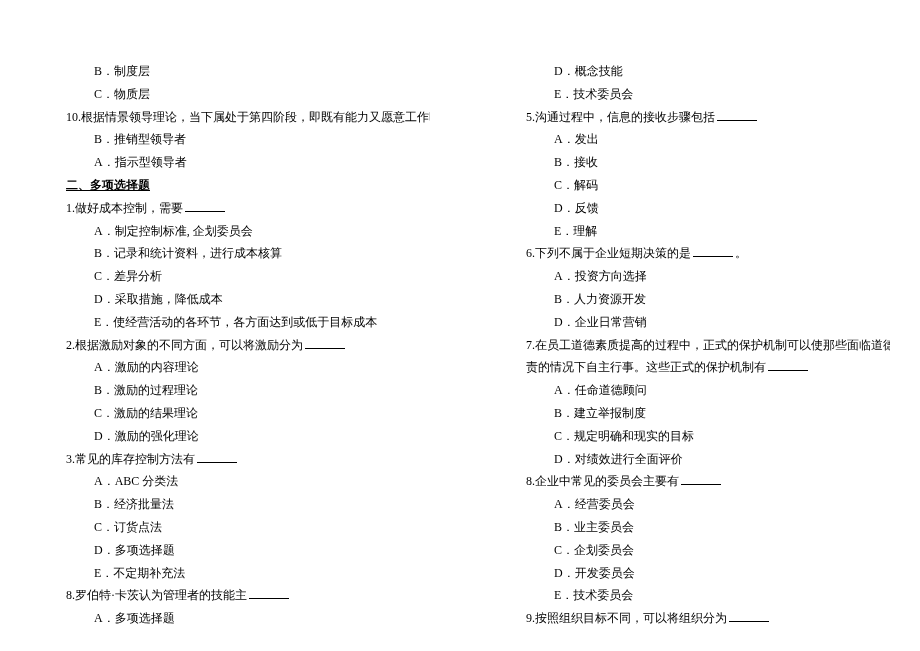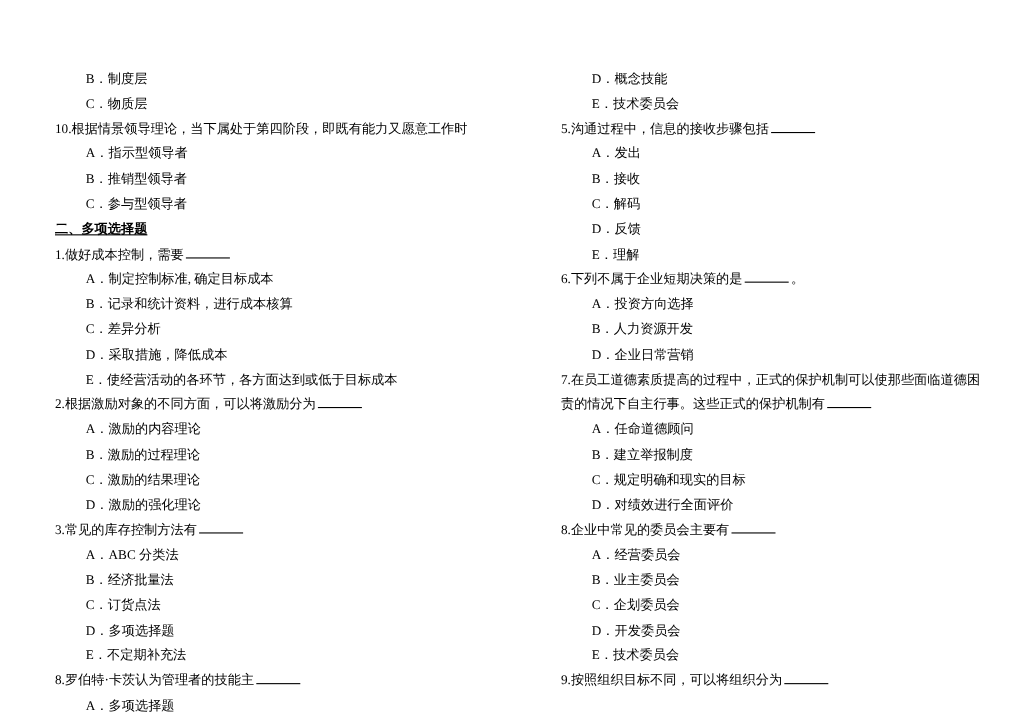--- a/index.html
+++ b/index.html
@@ -17,21 +17,21 @@
       height: 651px;
       overflow: hidden;
     }
     .page {
       display: flex;
       width: 920px;
       height: 651px;
     }
     .col {
       width: 460px;
-      padding: 60px 30px 20px 50px;
+      padding: 60px 30px 20px 66px;
       height: 459px;
     }
     .opt {
       padding-left: 28px;
     }
     .q {
       padding-left: 0;
     }
     .section-title {
       font-weight: bold;
@@ -53,28 +53,27 @@
 </head>
 <body>
 
 <div class="page">
 
   <div class="col">
     <div class="opt line">B．<span>制度层</span></div>
     <div class="opt line">C．<span>物质层</span></div>
 
     <div class="q line"><span>10.根据情景领导理论，当下属处于第四阶段，即既有能力又愿意工作时，领导者应采取</span></div>
+    <div class="opt line">B．<span>推销型领导者</span></div>
     <div class="opt line">A．<span>指示型领导者</span></div>
-    <div class="opt line">B．<span>推销型领导者</span></div>
-    <div class="opt line">C．<span>参与型领导者</span></div>
 
     <div class="section-title line">二、多项选择题</div>
 
     <div class="q line"><span>1.做好成本控制，需要</span><span class="blank"></span></div>
-    <div class="opt line">A．<span>制定控制标准, 确定目标成本</span></div>
+    <div class="opt line">A．<span>制定控制标准, 企划委员会</span></div>
     <div class="opt line">B．<span>记录和统计资料，进行成本核算</span></div>
     <div class="opt line">C．<span>差异分析</span></div>
     <div class="opt line">D．<span>采取措施，降低成本</span></div>
     <div class="opt line">E．<span>使经营活动的各环节，各方面达到或低于目标成本</span></div>
 
     <div class="q line"><span>2.根据激励对象的不同方面，可以将激励分为</span><span class="blank"></span></div>
     <div class="opt line">A．<span>激励的内容理论</span></div>
     <div class="opt line">B．<span>激励的过程理论</span></div>
     <div class="opt line">C．<span>激励的结果理论</span></div>
     <div class="opt line">D．<span>激励的强化理论</span></div>

